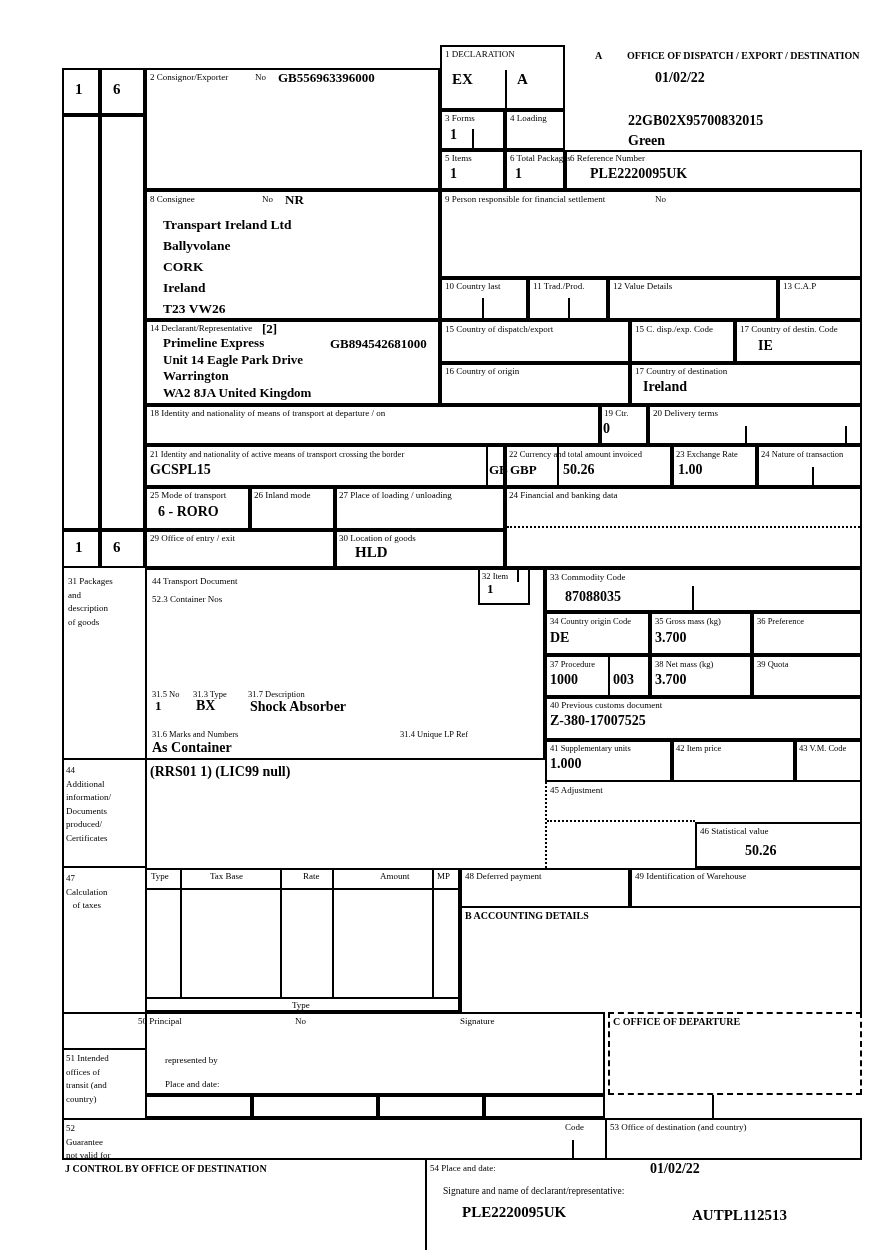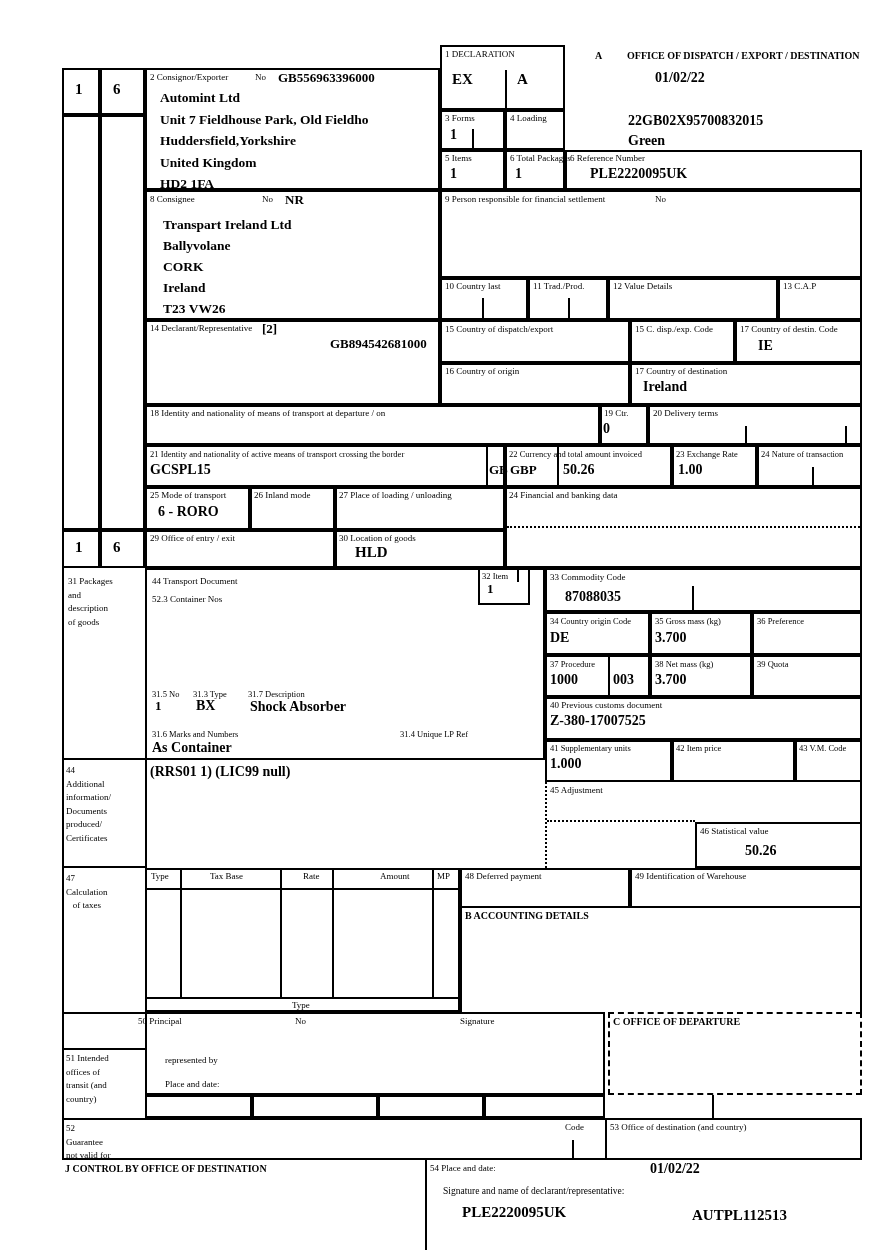--- a/index.html
+++ b/index.html
@@ -33,25 +33,20 @@
   <div class="box" style="left:100px;top:115px;width:45px;height:415px"></div>
   <div class="box" style="left:62px;top:530px;width:38px;height:38px"></div>
   <div class="box" style="left:100px;top:530px;width:45px;height:38px"></div>
   <span class="v vb" style="left:75px;top:540px">1</span>
   <span class="v vb" style="left:113px;top:540px">6</span>
 
   <div class="box" style="left:145px;top:68px;width:295px;height:122px"></div>
   <span class="l" style="left:150px;top:72px">2 Consignor/Exporter</span>
   <span class="l" style="left:255px;top:72px">No</span>
   <span class="v vs" style="left:278px;top:70px">GB556963396000</span>
-  <span class="addr" style="left:160px;top:87px;line-height:21.5px">Automint Ltd
-Unit 7 Fieldhouse Park, Old Fieldho
-Huddersfield,Yorkshire
-United Kingdom
-HD2 1FA</span>
 
   <div class="box" style="left:440px;top:45px;width:125px;height:65px"></div>
   <span class="l" style="left:445px;top:49px">1 DECLARATION</span>
   <span class="v vb" style="left:452px;top:72px">EX</span>
   <span class="v vb" style="left:517px;top:72px">A</span>
   <div class="vl" style="left:505px;top:70px;height:40px"></div>
 
   <div class="box" style="left:440px;top:110px;width:65px;height:40px"></div>
   <span class="l" style="left:445px;top:113px">3 Forms</span>
   <span class="v" style="left:450px;top:127px">1</span>
@@ -96,20 +91,24 @@
   <div class="vl" style="left:568px;top:298px;height:20px"></div>
   <div class="box" style="left:608px;top:278px;width:170px;height:42px"></div>
   <span class="l" style="left:613px;top:281px">12 Value Details</span>
   <div class="box" style="left:778px;top:278px;width:84px;height:42px"></div>
   <span class="l" style="left:783px;top:281px">13 C.A.P</span>
 
   <div class="box" style="left:145px;top:320px;width:295px;height:85px"></div>
   <span class="l" style="left:150px;top:323px">14 Declarant/Representative</span>
   <span class="v vs" style="left:262px;top:321px">[2]</span>
   <span class="v vs" style="left:330px;top:336px">GB894542681000</span>
+  <span class="addr" style="left:163px;top:335px;line-height:16.5px;font-size:13px">Primeline Express
+Unit 14 Eagle Park Drive
+Warrington
+WA2 8JA United Kingdom</span>
 
   <div class="box" style="left:440px;top:320px;width:190px;height:43px"></div>
   <span class="l" style="left:445px;top:324px">15 Country of dispatch/export</span>
   <div class="box" style="left:630px;top:320px;width:105px;height:43px"></div>
   <span class="l" style="left:635px;top:324px">15 C. disp./exp. Code</span>
   <div class="box" style="left:735px;top:320px;width:127px;height:43px"></div>
   <span class="l" style="left:740px;top:324px">17 Country of destin. Code</span>
   <span class="v" style="left:758px;top:338px">IE</span>
   <div class="box" style="left:440px;top:363px;width:190px;height:42px"></div>
   <span class="l" style="left:445px;top:366px">16 Country of origin</span>

